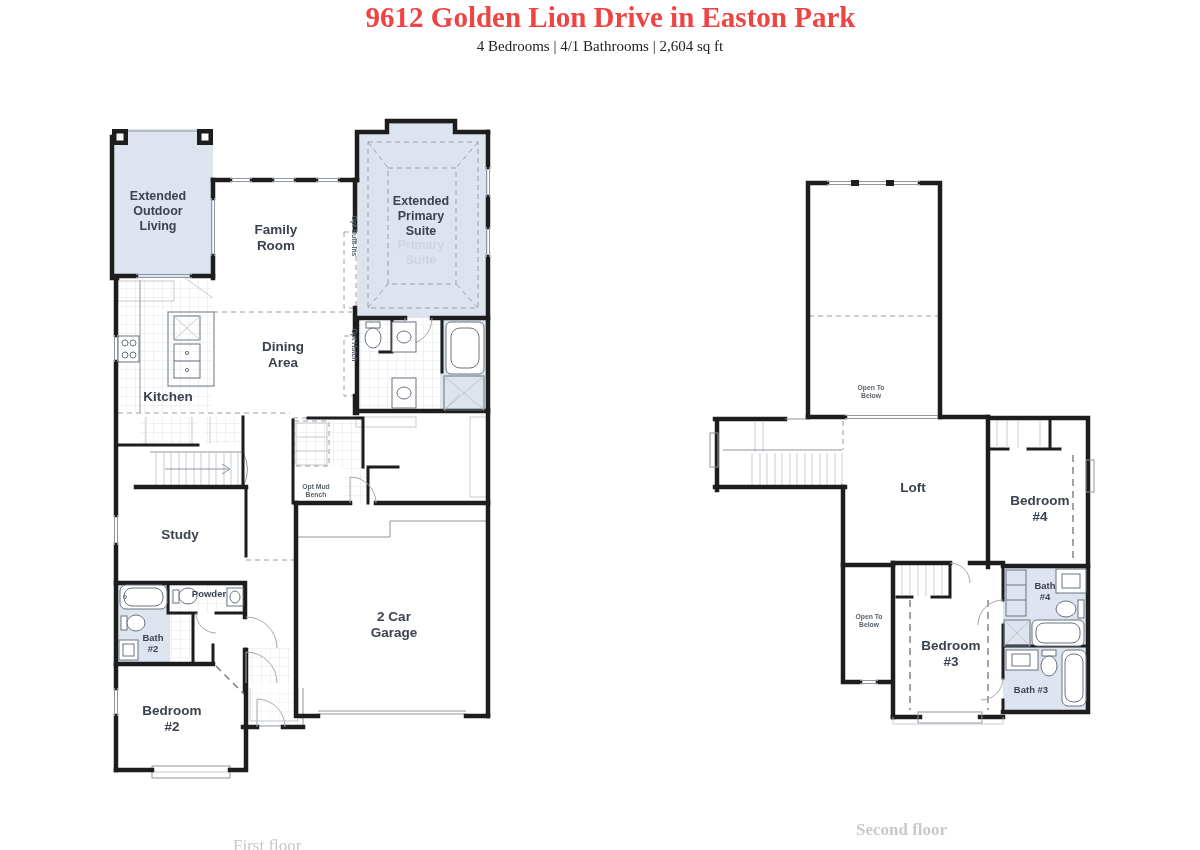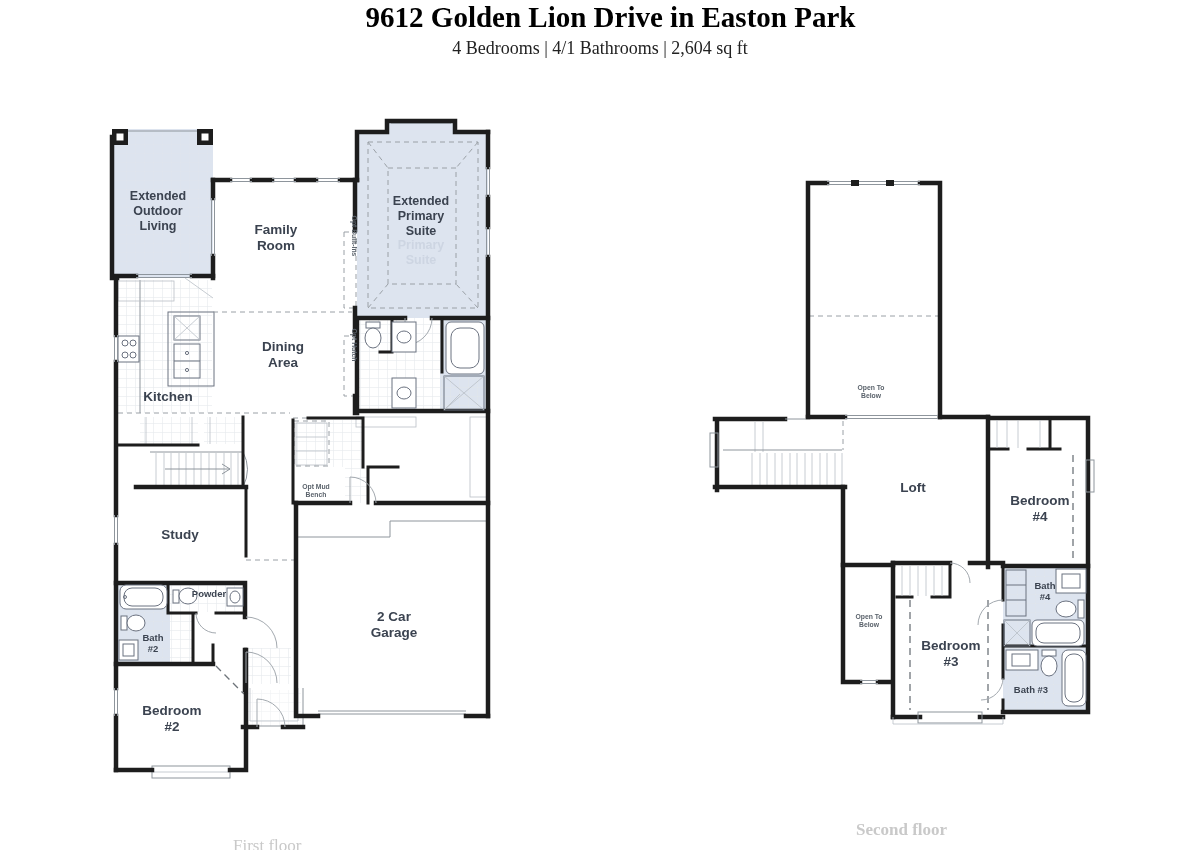--- a/index.html
+++ b/index.html
@@ -1,21 +1,21 @@
 <!DOCTYPE html>
 <html><head>
 <meta charset="utf-8">
 <style>
   html,body{margin:0;padding:0;background:#ffffff;}
   .page{position:relative;width:1200px;height:850px;background:#fff;overflow:hidden;
         font-family:"Liberation Sans",sans-serif;}
   .hdr{position:absolute;left:0;top:0;width:1200px;text-align:center;}
-  .title{font-family:"Liberation Serif",serif;font-weight:bold;font-size:29px;color:#000000;
+  .title{font-family:"Liberation Serif",serif;font-weight:bold;font-size:29px;color:#ef4444;
          margin:2px 0 0 0;line-height:1.1;padding-left:21px;}
-  .subtitle{font-family:"Liberation Serif",serif;font-size:18px;color:#222;margin-top:4px;}
+  .subtitle{font-family:"Liberation Serif",serif;font-size:15px;color:#222;margin-top:4px;}
   .cap{position:absolute;font-family:"Liberation Serif",serif;font-size:17px;color:#c9c9c9;}
   .cap.first{left:233px;top:836px;}
   .cap.second{left:856px;top:820px;font-weight:bold;}
   svg{position:absolute;left:0;top:0;}
   .hl{fill:#dde4ef;stroke:none;}
   .til{fill:url(#tile);stroke:none;}
   .w{stroke:#1d1d1d;stroke-width:4.5;fill:none;stroke-linecap:square;}
   .w3{stroke:#1d1d1d;stroke-width:3;fill:none;stroke-linecap:square;}
   .tn{stroke:#8e959c;stroke-width:1;fill:none;}
   .tn2{stroke:#b9bfc6;stroke-width:0.8;fill:none;}

